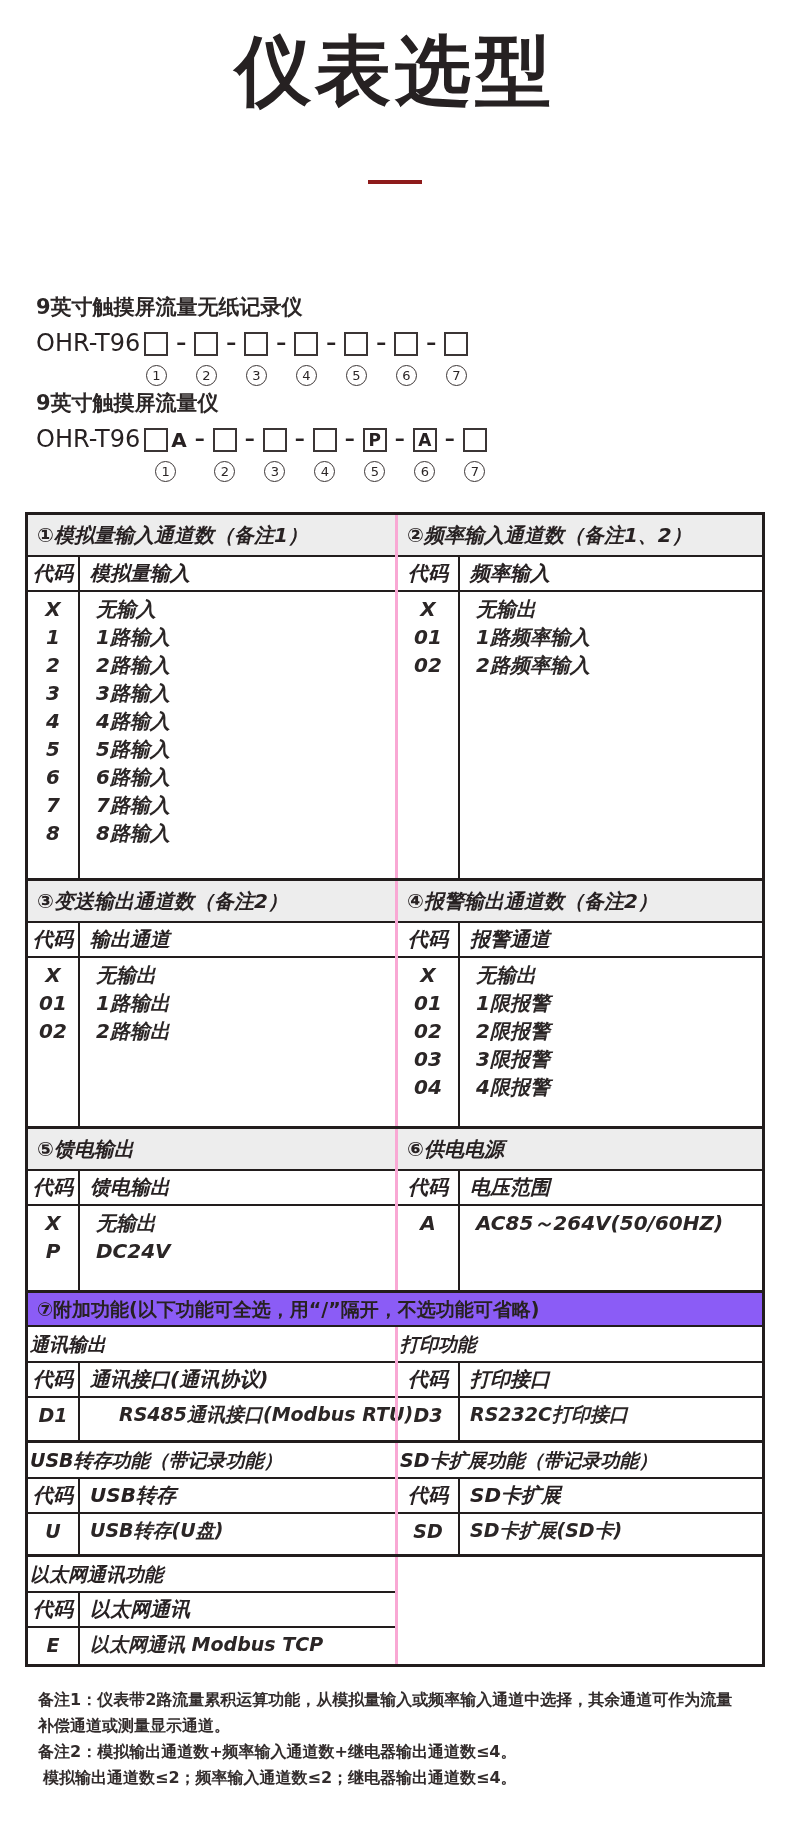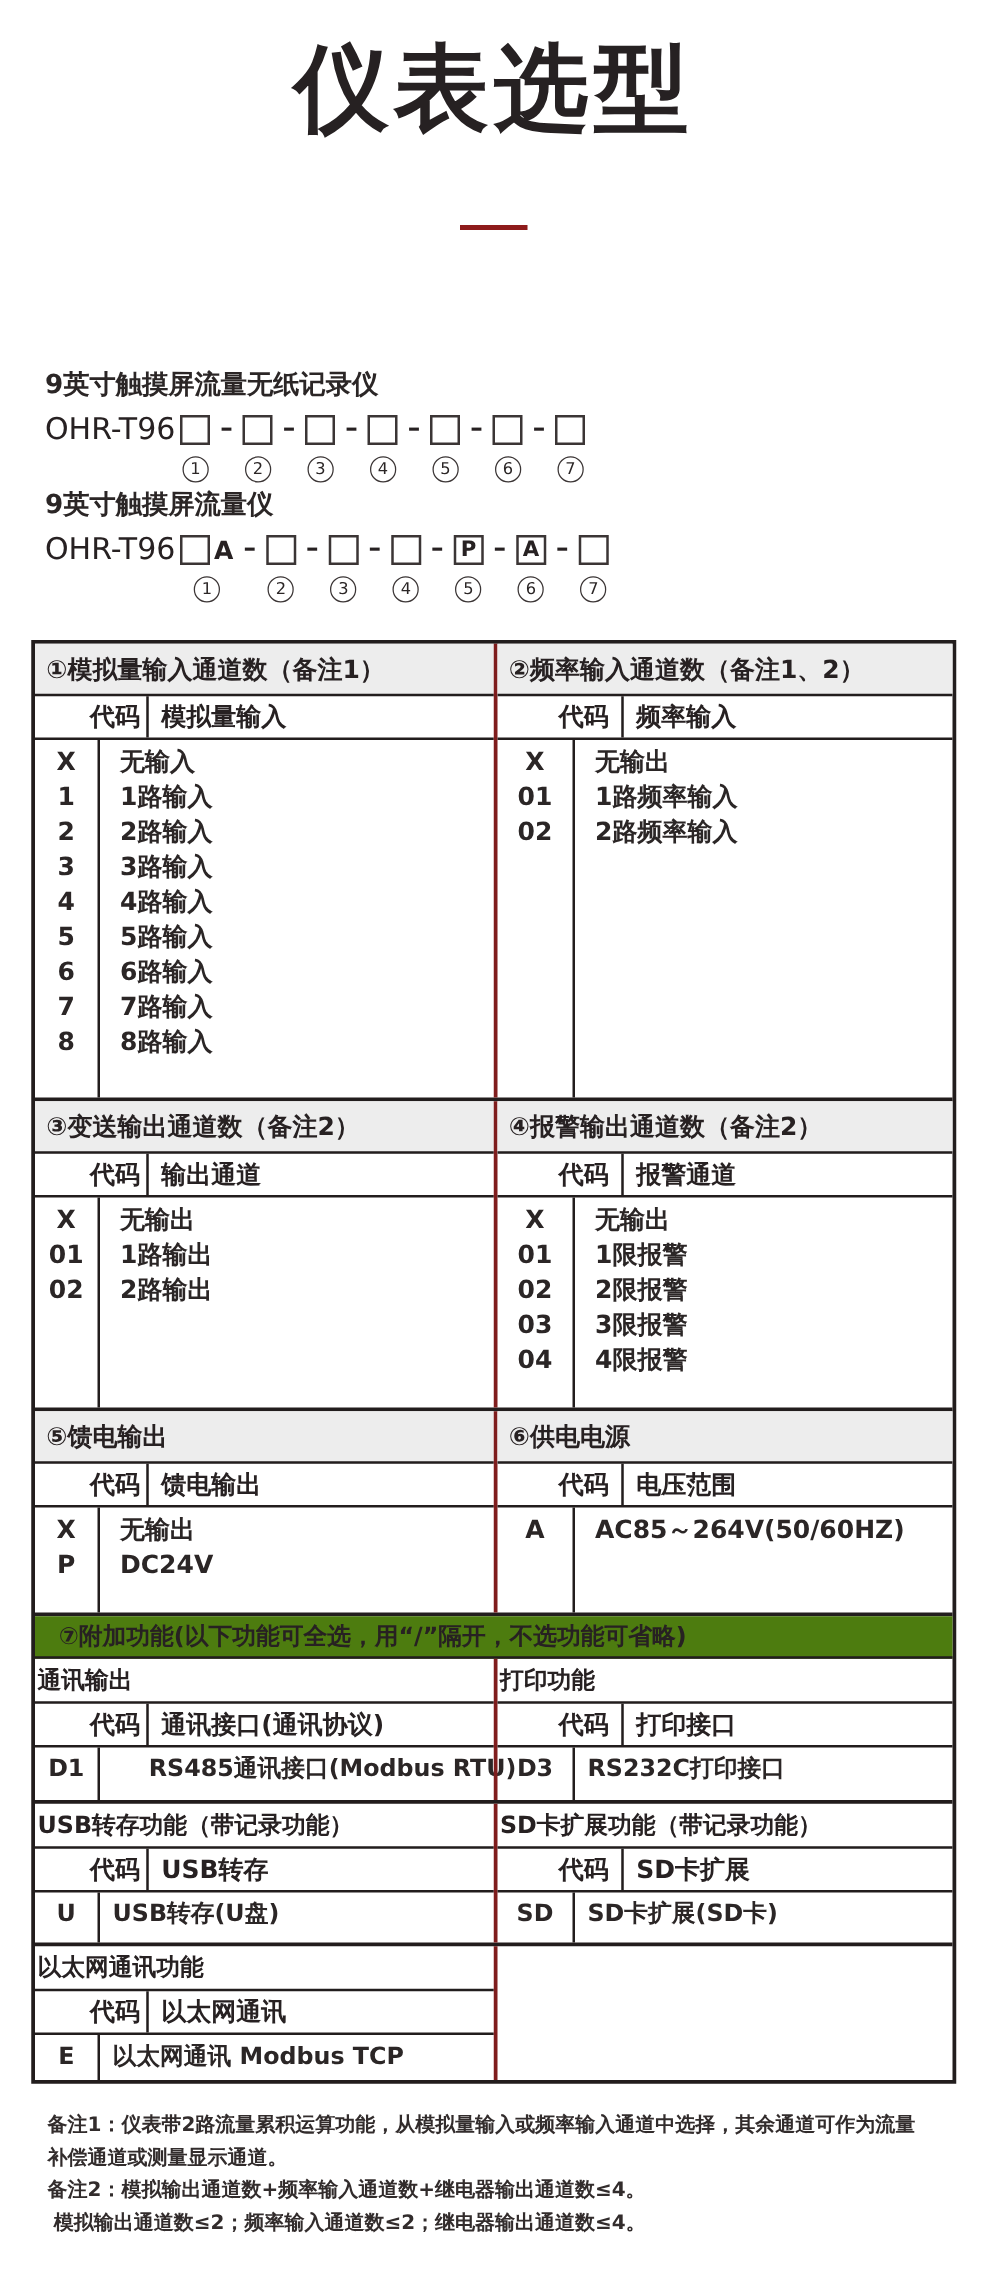--- a/index.html
+++ b/index.html
@@ -47,58 +47,58 @@
     border:1.5px solid #3b3535; border-radius:50%;
     display:flex; align-items:center; justify-content:center;
     font-size:13px; color:#2b2626;
   }
   
   .big-table {
     width:740px;
     margin:30px 0 0 25px;
     border:3px solid #221d1d;
   }
-  .pair { display:flex; border-bottom:3px solid #221d1d; }
+  .pair { display:flex; border-bottom:3px solid #221d1d;font-style:italic; }
   .pair.last { border-bottom:none; }
   .half { width:50%; display:flex; flex-direction:column; }
-  .half.right { border-left:3px solid #7f1d1d; }
+  .half.right { border-left:3px solid #f9a8d4; }
   .sec-header {
     background:#ededed;
     font-size:20px; font-weight:bold;
     line-height:26px; padding:7px 9px;
     border-bottom:2px solid #221d1d;
   }
   .colhdr { display:flex; border-bottom:2px solid #221d1d; font-weight:bold; font-size:20px; }
   .code-hd {
     width:52px; flex:0 0 52px;
     border-right:2px solid #221d1d;
-    text-align:center; padding:4px 0; line-height:25px;margin-left:39px;
+    text-align:center; padding:4px 0; line-height:25px;
   }
   .half.right .code-hd, .half.right .codes { width:62px; flex:0 0 62px; }
   .val-hd { flex:1; padding:4px 10px; line-height:25px; }
   .dzone { display:flex; flex:1; }
   .codes {
     width:52px; flex:0 0 52px;
     border-right:2px solid #221d1d;
     padding-top:3px;
   }
   .descs { flex:1; padding-top:3px; }
   .cell {
     height:28px; display:flex; align-items:center;
     font-size:20px; font-weight:bold; color:#2b2626;
   }
   .codes .cell { justify-content:center; }
   .descs .cell { padding-left:16px; white-space:nowrap; }
   .dz-tall { min-height:286px; }
   .dz-mid  { min-height:168px; }
   .dz-short{ min-height:84px; }
   .sec7-header {
-    background:#4d7c0f;
+    background:#8b5cf6;
     font-size:19px; font-weight:bold;
-    line-height:24px; padding:4px 19px;
+    line-height:24px; padding:4px 9px;
     border-bottom:2px solid #221d1d;
     white-space:nowrap;
   }
   .group-hd {
     font-size:19px; font-weight:bold;
     line-height:24px; padding:5px 2px;
     border-bottom:2px solid #221d1d;
     white-space:nowrap;
   }
   .sub .cell { font-size:19px; }

